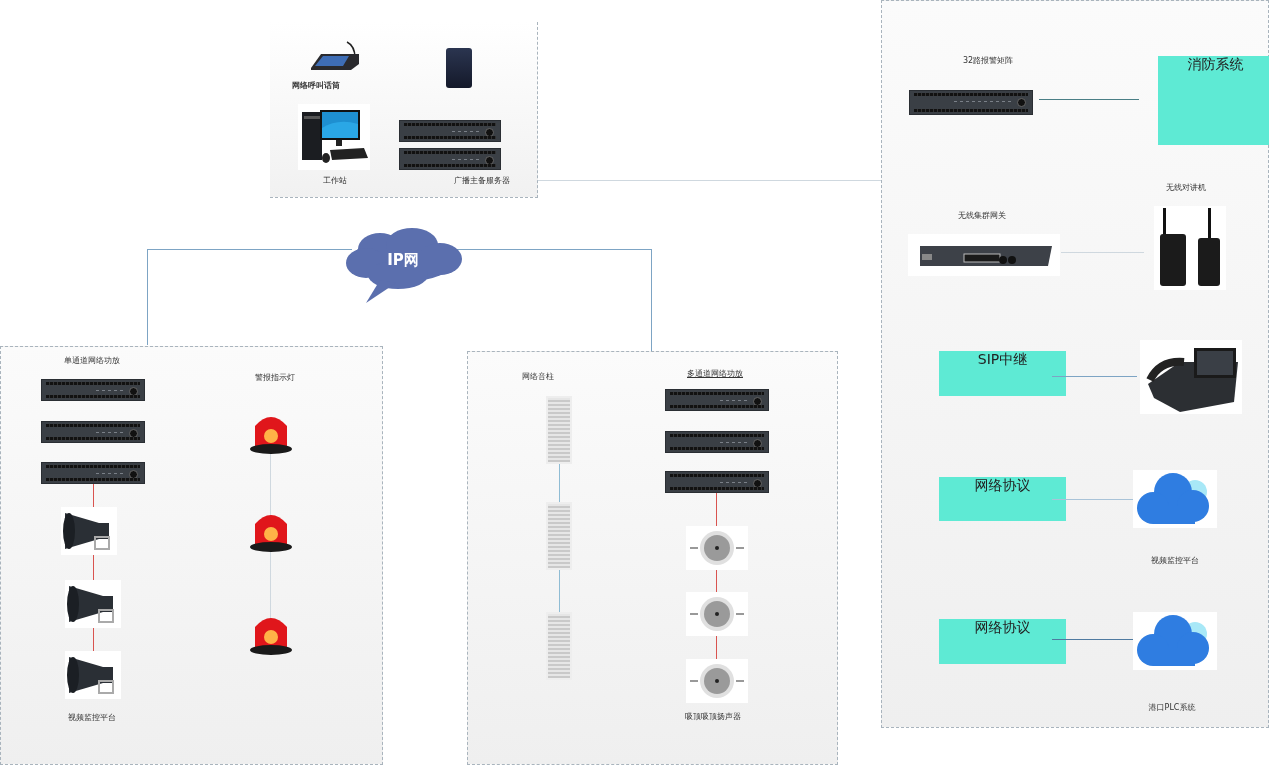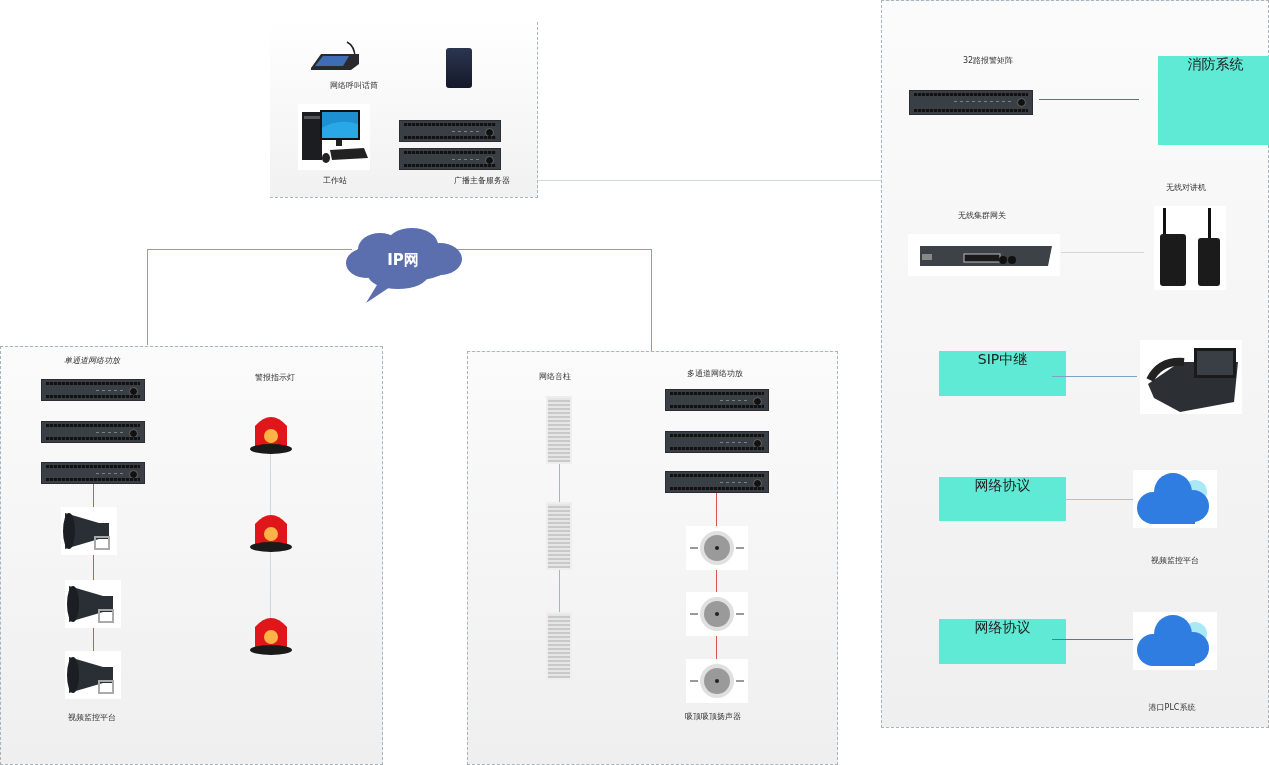--- a/index.html
+++ b/index.html
@@ -51,21 +51,21 @@
 <div class="panel" style="left:270px;top:22px;width:268px;height:176px;background:linear-gradient(180deg,#ffffff 0%,#f1f1f1 100%);border-top:none;border-left:none;">
 </div>
 
 <div class="abs" style="left:305px;top:38px;width:56px;height:36px;">
   <svg width="56" height="36" viewBox="0 0 56 36">
     <path d="M42 4 Q50 8 50 20" stroke="#222" stroke-width="1.5" fill="none"></path>
     <polygon points="6,30 16,16 54,16 54,26 46,32 6,32" fill="#2a2a2e"></polygon>
     <polygon points="10,28 18,18 44,18 38,28" fill="#3e6db5"></polygon>
   </svg>
 </div>
-<div class="lbl" style="left:354px;top:80px;">网络呼叫话筒</div>
+<div class="lbl" style="left:316px;top:80px;font-weight:bold;">网络呼叫话筒</div>
 
 <div class="abs" style="left:446px;top:48px;width:26px;height:40px;background:linear-gradient(180deg,#2b3550,#14192a);border-radius:3px;"></div>
 <div class="lbl" style="left:455px;top:99px;margin-top:21px;">监听音箱</div>
 
 <div class="photo" style="left:298px;top:104px;width:72px;height:66px;">
   <svg width="72" height="66" viewBox="0 0 72 66">
     <rect x="4" y="8" width="20" height="48" fill="#1b1d21"></rect>
     <rect x="6" y="12" width="16" height="3" fill="#555"></rect>
     <rect x="22" y="6" width="40" height="30" fill="#111"></rect>
     <rect x="24" y="8" width="36" height="26" fill="#1e8fd0"></rect>
@@ -81,21 +81,21 @@
     <span class="knob"></span>
     <span class="leds"></span>
   </div>
 <div class="rack" style="left:399px;top:148px;width:102px;">
     <span class="knob"></span>
     <span class="leds"></span>
   </div>
 <div class="lbl" style="left:450px;top:175px;margin-left:32px;">广播主备服务器</div>
 
 <div class="panel" style="left:0;top:346px;width:383px;height:419px;"></div>
-<div class="lbl" style="left:92px;top:355px;font-style:italic;">单通道网络功放</div>
+<div class="lbl" style="left:92px;top:355px;">单通道网络功放</div>
 <div class="rack" style="left:41px;top:379px;">
     <span class="knob"></span>
     <span class="leds"></span>
   </div>
 <div class="rack" style="left:41px;top:421px;">
     <span class="knob"></span>
     <span class="leds"></span>
   </div>
 <div class="rack" style="left:41px;top:462px;">
     <span class="knob"></span>
@@ -147,27 +147,27 @@
 </div>
 <div class="abs" style="left:249px;top:611px;width:44px;height:46px;">
   <svg width="44" height="46" viewBox="0 0 44 46">
       <path d="M6 36 L6 16 Q22 -2 38 16 L38 36Z" fill="#e0161b"></path>
       <circle cx="22" cy="26" r="7" fill="#ffb347"></circle>
       <ellipse cx="22" cy="39" rx="21" ry="5" fill="#1a1a1a"></ellipse>
     </svg>
 </div>
 
 <div class="panel" style="left:467px;top:351px;width:371px;height:414px;"></div>
-<div class="lbl" style="left:555px;top:371px;">网络音柱</div>
+<div class="lbl" style="left:538px;top:371px;">网络音柱</div>
 <div class="line" style="left:559px;top:460px;width:1px;height:160px;background:#8fbcd4;"></div>
 <div class="abs" style="left:546px;top:396px;width:26px;height:68px;background:repeating-linear-gradient(0deg,#c9c9c9 0 2px,#e6e6e6 2px 4px);border:2px solid #eee;box-sizing:border-box;"></div>
 <div class="abs" style="left:546px;top:502px;width:26px;height:68px;background:repeating-linear-gradient(0deg,#c9c9c9 0 2px,#e6e6e6 2px 4px);border:2px solid #eee;box-sizing:border-box;"></div>
 <div class="abs" style="left:546px;top:612px;width:26px;height:68px;background:repeating-linear-gradient(0deg,#c9c9c9 0 2px,#e6e6e6 2px 4px);border:2px solid #eee;box-sizing:border-box;"></div>
 
-<div class="lbl" style="left:715px;top:368px;">多通道网络功放</div>
+<div class="lbl" style="left:715px;top:368px;text-decoration:underline;">多通道网络功放</div>
 <div class="rack" style="left:665px;top:389px;">
     <span class="knob"></span>
     <span class="leds"></span>
   </div>
 <div class="rack" style="left:665px;top:431px;">
     <span class="knob"></span>
     <span class="leds"></span>
   </div>
 <div class="rack" style="left:665px;top:471px;">
     <span class="knob"></span>

